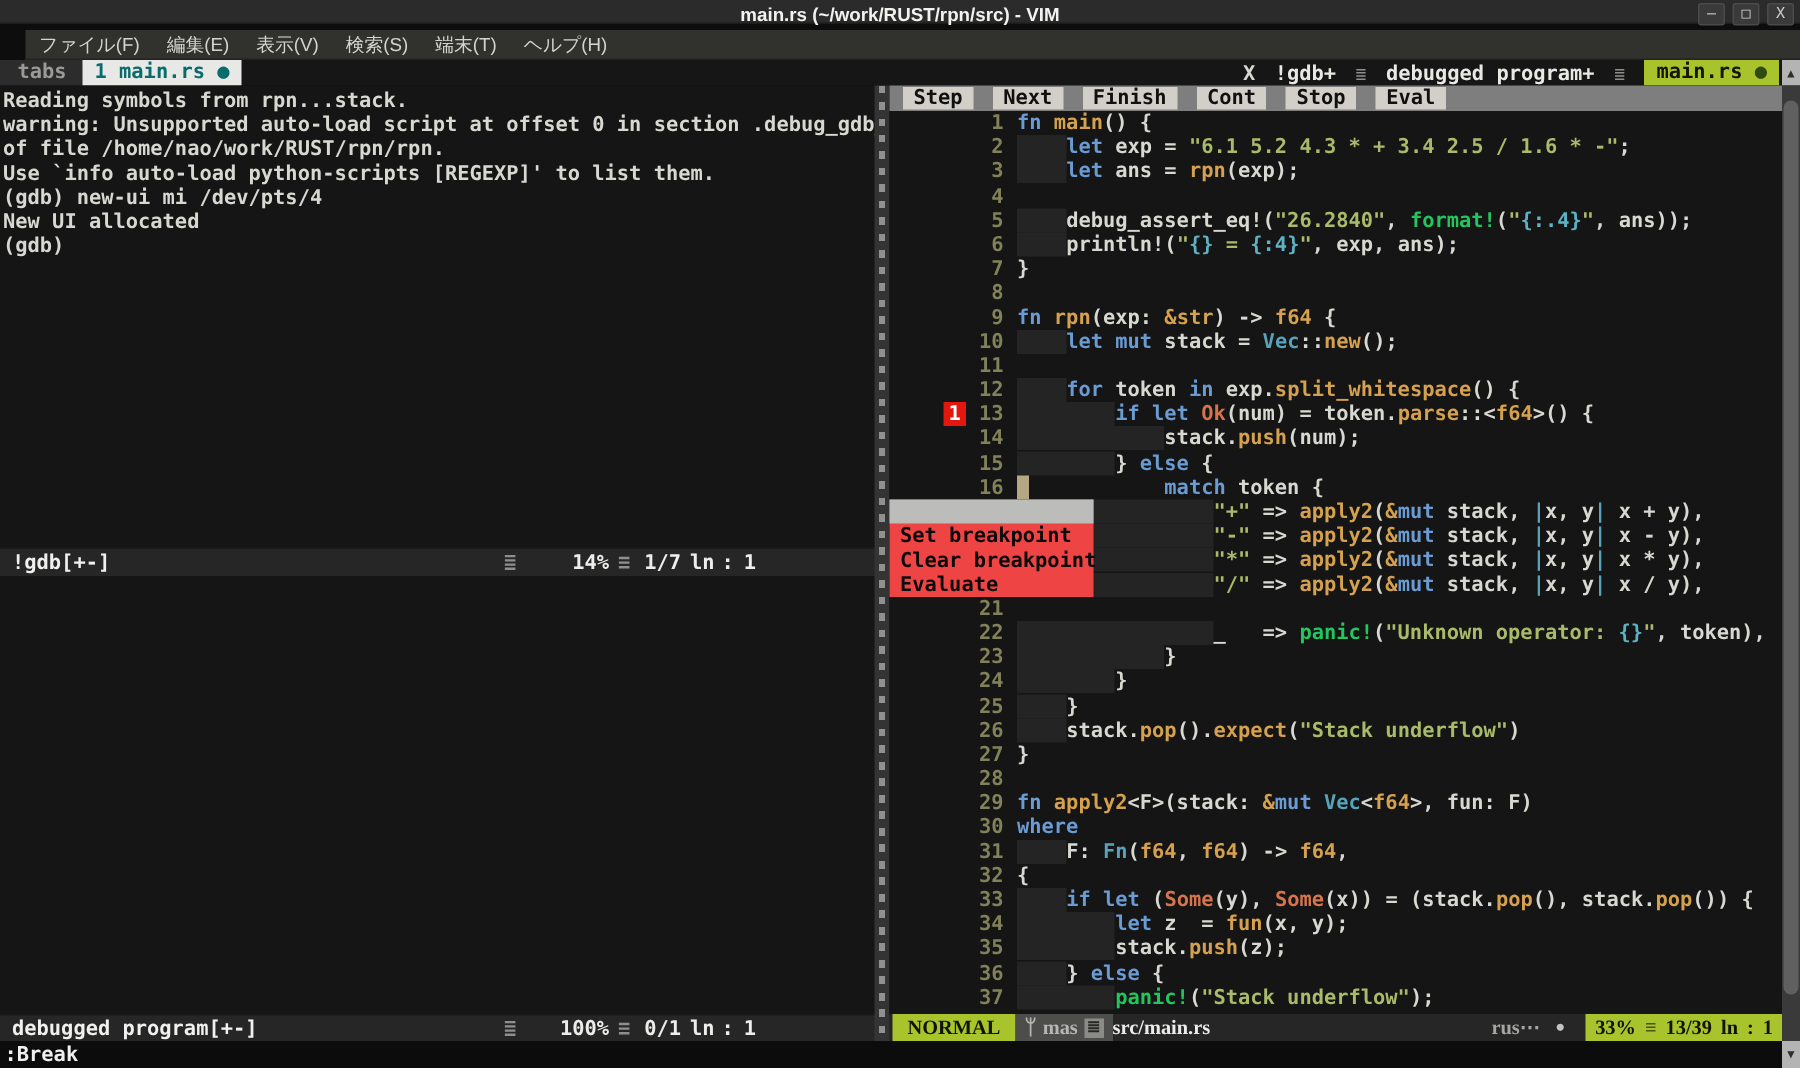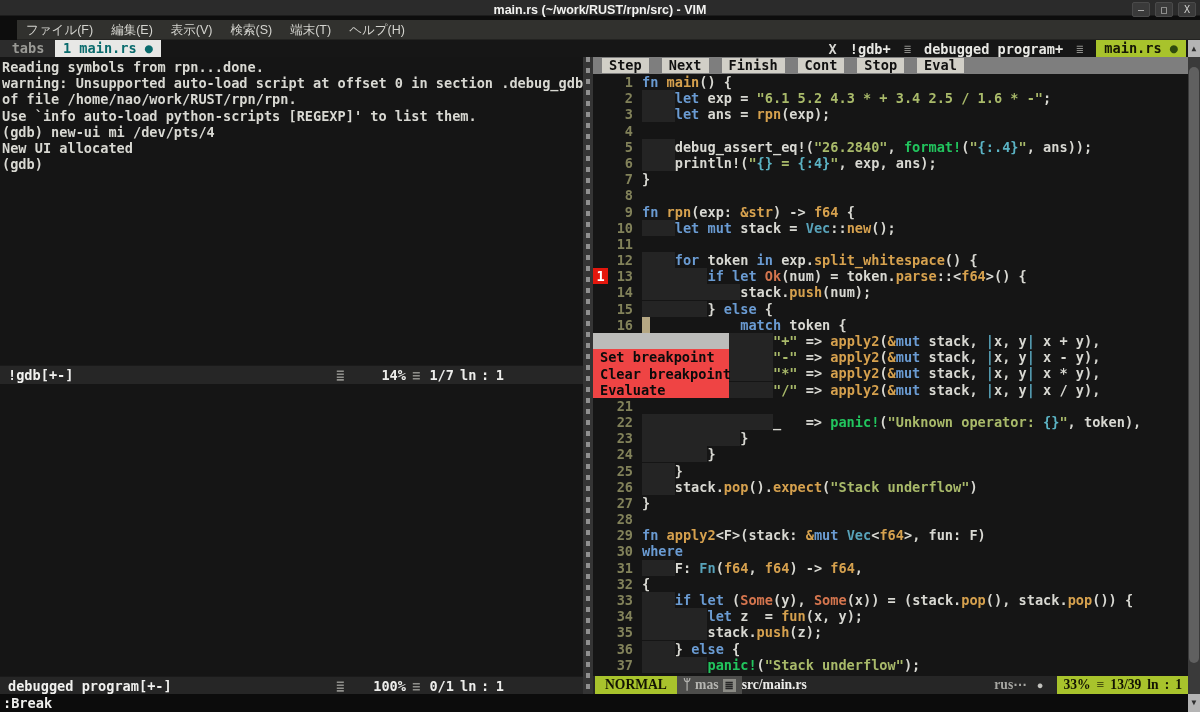--- a/index.html
+++ b/index.html
@@ -52,21 +52,21 @@
   
   .vsplit{ left:583px; top:57px; width:10px; height:637px; background:#343434; }
   .vsplit::before{ content:""; position:absolute; left:3px; top:0; bottom:0; width:4px;
                    background:repeating-linear-gradient(180deg,#909090 0 5px, #343434 5px 11px); }
 
   
   .right-pane{ left:593px; top:57px; width:595px; height:619px; background:#151515; }
   .toolbar{ left:593px; top:57px; width:595px; height:17px; background:#7e7e7e; display:flex; align-items:center; gap:13px; padding-left:9px; }
   .tbtn{ background:#d1cfc7; color:#101010; font-weight:bold; height:15px; line-height:15px; padding:0 7px; }
 
-  .code{ left:593px; top:74px; width:595px; height:602px; overflow:hidden; font-weight:bold; }
+  .code{ left:593px; top:74px; width:595px; height:602px; overflow:hidden; font-weight:bold;padding-left:36px; }
   .crow{ height:16.2px; line-height:16.2px; white-space:pre; color:#d8d8d2; }
   .sign{ display:inline-block; width:15px; height:16.2px; text-align:center; vertical-align:top; }
   .sign.bp{ background:#e3170d; color:#ffffff; }
   .lnum{ display:inline-block; width:25px; margin-right:9px; text-align:right; color:#82825a; vertical-align:top; }
   .tk-w{ color:#d8d8d2; }
   .tk-k{ color:#6a9bd2; }
   .tk-f{ color:#d6a14e; }
   .tk-t{ color:#d6a14e; }
   .tk-T{ color:#58a3ba; }
   .tk-s{ color:#a9ba6a; }
@@ -139,21 +139,21 @@
       <span class="x">X</span>
       <span class="bufname">!gdb+</span>
       <span class="bicon">≣</span>
       <span class="bufname">debugged program+</span>
       <span class="bicon">≣</span>
       <span class="tab-current"><span>main.rs</span> <span class="dot">●</span></span>
     </span>
   </div>
 
   <div class="abs gdb-pane">
-      <div class="trow">Reading symbols from rpn...done.</div>
+      <div class="trow">Reading symbols from rpn...stack.</div>
       <div class="trow">warning: Unsupported auto-load script at offset 0 in section .debug_gdb_scripts</div>
       <div class="trow">of file /home/nao/work/RUST/rpn/rpn.</div>
       <div class="trow">Use `info auto-load python-scripts [REGEXP]' to list them.</div>
       <div class="trow">(gdb) new-ui mi /dev/pts/4</div>
       <div class="trow">New UI allocated</div>
       <div class="trow">(gdb)</div>
     </div>
 
   <div class="abs statusline gdb-status">
     <span class="sl-name">!gdb[+-]</span>

